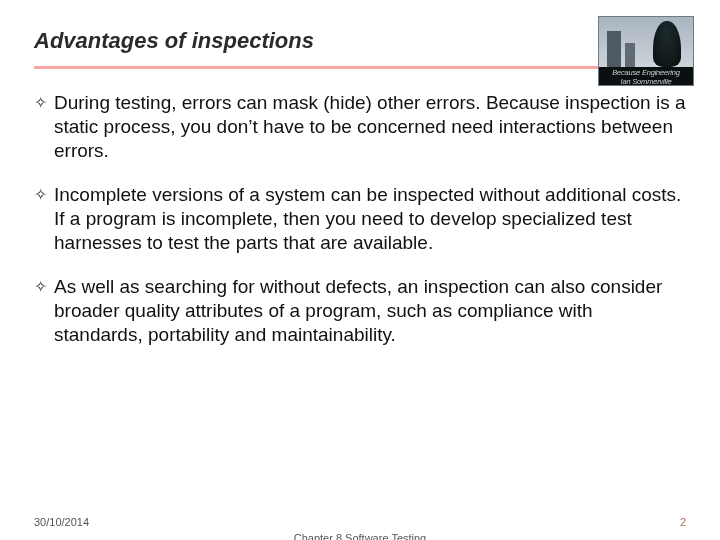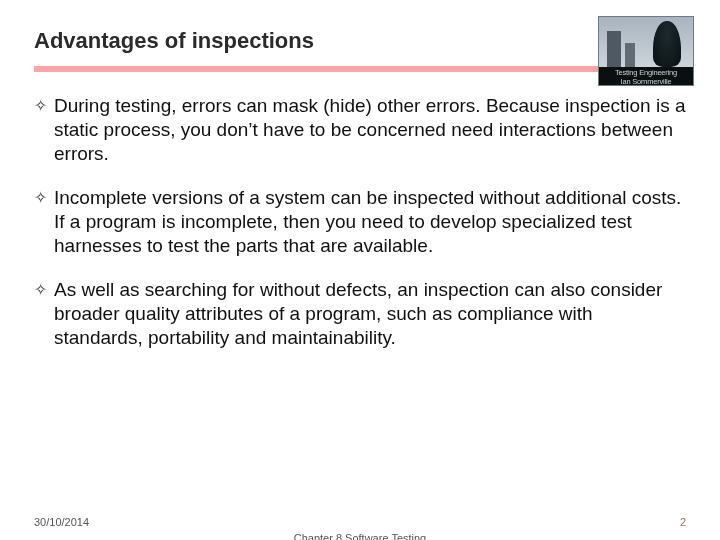--- a/index.html
+++ b/index.html
@@ -1,18 +1,18 @@
 <!DOCTYPE html>
 <html><head>
 <meta charset="utf-8">
 <style>
   * { box-sizing: border-box; margin: 0; padding: 0; }
   html, body { width: 720px; height: 540px; background: #fff; font-family: Arial, Helvetica, sans-serif; color: #111; }
   .slide { width: 720px; height: 540px; position: relative; padding: 28px 34px 18px 34px; }
-  .header { position: relative; padding-bottom: 12px; border-bottom: 6px solid #fca5a5; margin-bottom: 22px; }
+  .header { position: relative; padding-bottom: 12px; border-bottom: 3px solid #fca5a5; margin-bottom: 22px; font-style: italic; }
   .title { font-size: 22px; font-weight: bold; color: #2b2b2b; }
   .logo { position: absolute; right: -8px; top: -12px; width: 96px; height: 70px; background: linear-gradient(#a9b4bf, #d9dfe4); border: 1px solid #6e7a84; overflow: hidden; }
   .logo .skyline { position:absolute; bottom:18px; left:8px; width:14px; height:36px; background:#4e5963; }
   .logo .skyline2 { position:absolute; bottom:18px; left:26px; width:10px; height:24px; background:#606b74; }
   .logo .gherkin { position:absolute; bottom:18px; right:12px; width:28px; height:46px; background: radial-gradient(ellipse at 50% 30%, #1d2a2d, #0a0f10); border-radius: 48% 48% 35% 35% / 60% 60% 20% 20%; }
   .logo .label { position:absolute; bottom:0; left:0; right:0; height:18px; background:#0a0f10; color:#c9d1d6; font-size:7.5px; line-height:9px; text-align:center; padding-top:1px; letter-spacing:-0.2px; }
   .body { }
   .bullet { display:flex; margin-bottom: 20px; }
   .bul-mark { flex: 0 0 20px; font-size: 16px; line-height: 24px; color:#333; }
   .bul-text { font-size: 19px; line-height: 24px; color:#111; }
@@ -26,21 +26,21 @@
 
 <div class="slide">
 
   <div class="header">
     <div class="title">Advantages of inspections</div>
     <div class="logo">
       <div class="skyline"></div>
       <div class="skyline2"></div>
       <div class="gherkin"></div>
       <div class="label">
-        <div>Testing Engineering</div>
+        <div>Because Engineering</div>
         <div>Ian Sommerville</div>
       </div>
     </div>
   </div>
 
   <div class="body">
 
     <div class="bullet">
       <div class="bul-mark">✧</div>
       <div class="bul-text">During testing, errors can mask (hide) other errors. Because inspection is a static process, you don’t have to be concerned need interactions between errors.</div>

